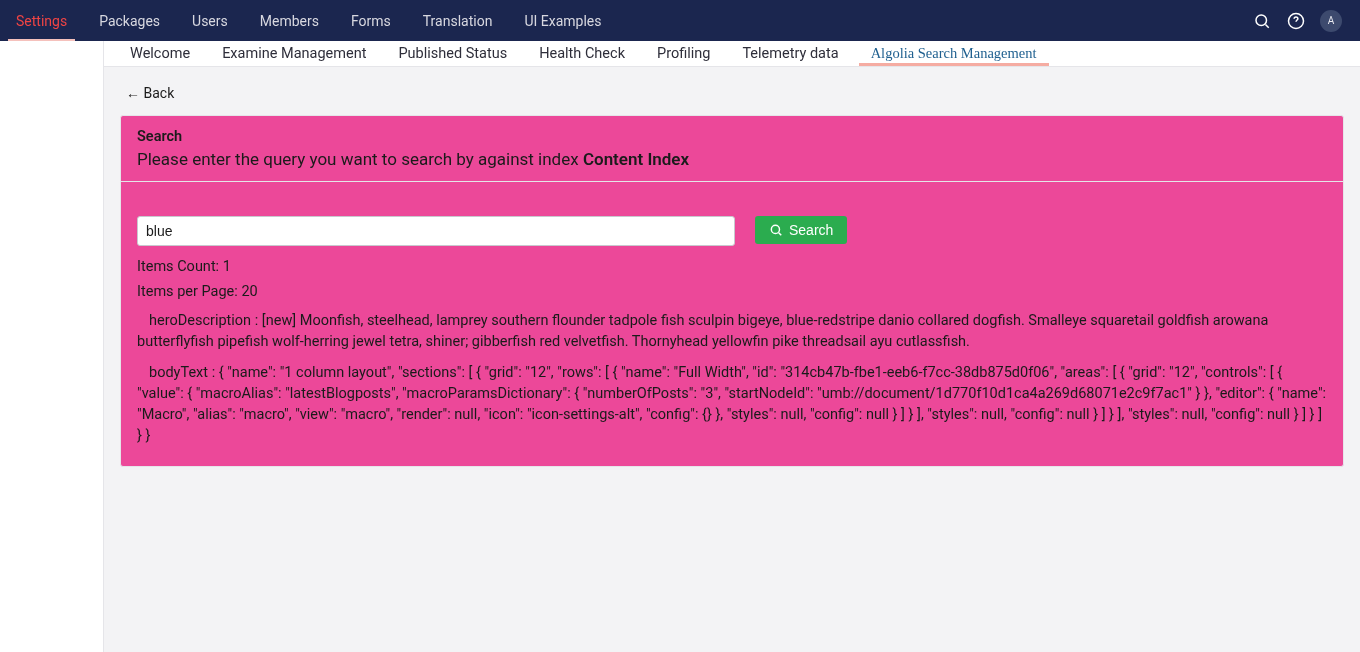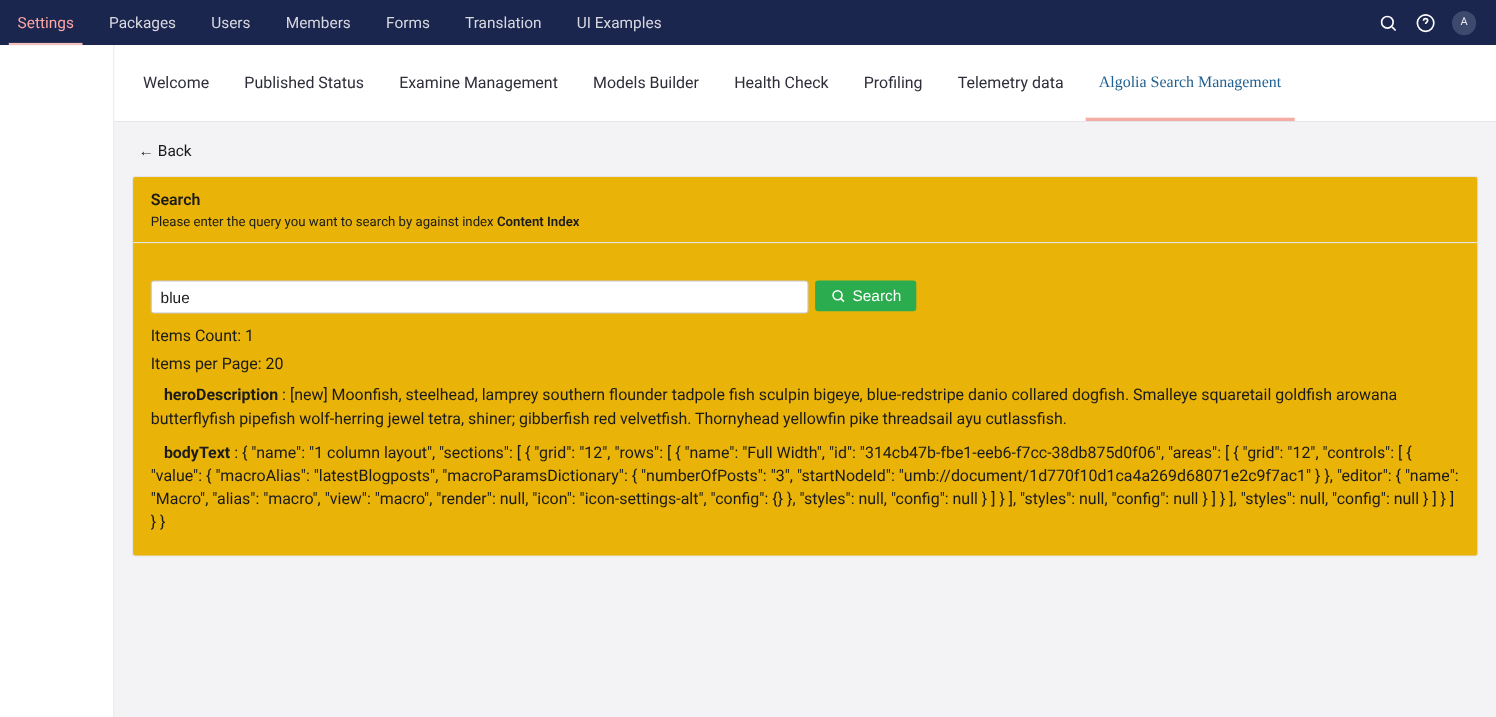--- a/index.html
+++ b/index.html
@@ -24,21 +24,21 @@
   .topbar .nav-item {
     color: #d8d8e0;
     font-size: 14px;
     padding: 0 16px;
     display: flex;
     align-items: center;
     cursor: pointer;
     position: relative;
   }
   .topbar .nav-item.active {
-    color: #fca5a5;
+    color: #ef4444;
     text-align: center;
   }
   .topbar .nav-item.active::after {
     content: "";
     position: absolute;
     left: 8px; right: 8px; bottom: 0;
     height: 2px;
     background: #f5c1bc;
   }
   .topbar .right {
@@ -78,21 +78,21 @@
     flex-direction: column;
     min-width: 0;
   }
   .tabs {
     background: #fff;
     border-bottom: 1px solid #e5e5e9;
     display: flex;
     padding: 0 10px;
   }
   .tab {
-    padding: 26px 16px;
+    padding: 4px 16px;
     color: #2e2e3a;
     font-size: 14.5px;
     cursor: pointer;
     position: relative;
   }
   .tab.active {
     color: #1e5f8f;
     font-family: Liberation Serif, serif;
   }
   .tab.active::after {
@@ -107,47 +107,47 @@
     overflow: auto;
   }
   .back-link {
     display: inline-block;
     margin: 4px 16px 14px 6px;
     color: #1b1b1b;
     font-size: 14px;
     cursor: pointer;
   }
   .panel {
-    background: #eab308;
+    background: #ec4899;
     border: 1px solid #e5e5e9;
     border-radius: 3px;
   }
   .panel-header {
     padding: 12px 16px;
     border-bottom: 1px solid #e5e5e9;
   }
   .panel-header .title {
     font-weight: 600;
     font-size: 14.5px;
     margin-bottom: 4px;
     color: #1b1b1b;
   }
   .panel-header .subtitle {
-    font-size: 12px;
+    font-size: 17px;
     color: #1b1b1b;
   }
   .panel-header .subtitle .idx {
     font-weight: 600;
   }
   .panel-body {
     padding: 34px 16px 20px 16px;
   }
   .search-row {
     display: flex;
-    gap: 6px;
+    gap: 20px;
     align-items: stretch;
   }
   .search-input {
     width: 598px;
     border: 1px solid #c8c8ce;
     border-radius: 3px;
     padding: 6px 8px;
     font-size: 14px;
     color: #1b1b1b;
     outline: none;
@@ -174,21 +174,21 @@
     color: #1b1b1b;
     margin-bottom: 8px;
   }
   .result-block {
     margin-top: 10px;
     font-size: 14.5px;
     color: #1b1b1b;
     line-height: 1.45;
   }
   .result-block .fieldname {
-    font-weight: 700;
+    font-weight: 400;
     padding-left: 12px;
   }
 </style>
 </head>
 <body>
 
 <div class="topbar">
   <div class="nav" id="topnav">
       <div class="nav-item active">Settings</div>
       <div class="nav-item">Packages</div>
@@ -214,23 +214,22 @@
     </div>
     <div class="avatar">A</div>
   </div>
 </div>
 
 <div class="layout">
   <div class="left-rail"></div>
   <div class="main">
     <div class="tabs" id="tabs">
         <div class="tab">Welcome</div>
+        <div class="tab">Examine Management</div>
         <div class="tab">Published Status</div>
-        <div class="tab">Examine Management</div>
-        <div class="tab">Models Builder</div>
         <div class="tab">Health Check</div>
         <div class="tab">Profiling</div>
         <div class="tab">Telemetry data</div>
         <div class="tab active">Algolia Search Management</div>
       </div>
     <div class="content">
       <span class="back-link">← Back</span>
       <div class="panel">
         <div class="panel-header">
           <div class="title">Search</div>

